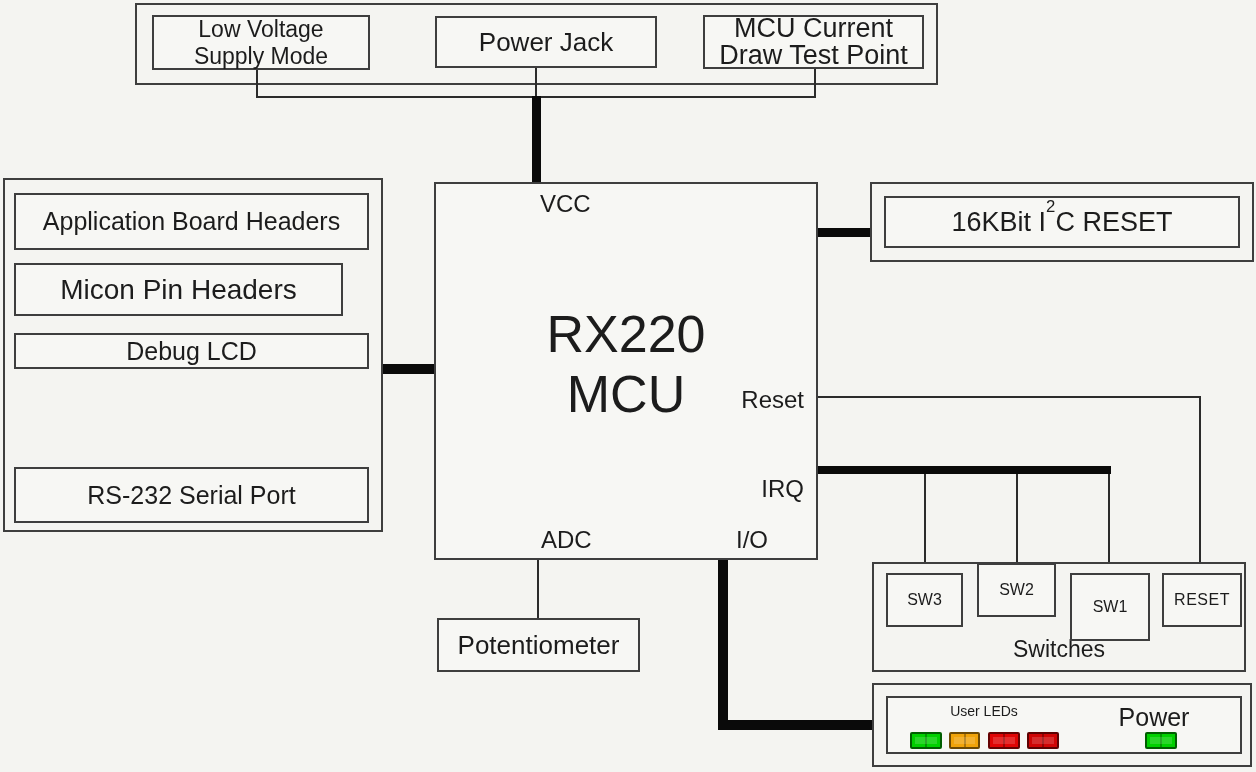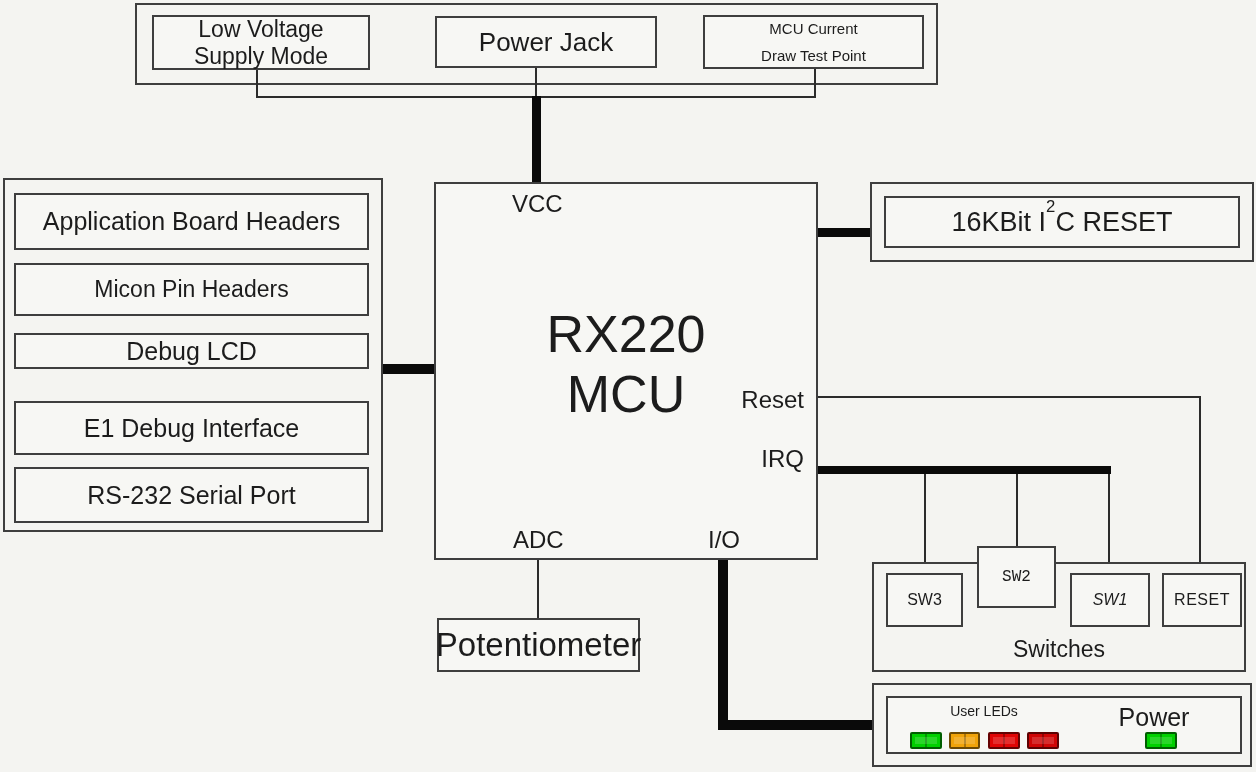--- a/index.html
+++ b/index.html
@@ -21,21 +21,21 @@
     position:absolute;box-sizing:border-box;
     border:2px solid var(--box-border);
     background:var(--box-fill);
     display:flex;align-items:center;justify-content:center;
     text-align:center;
   }
   .panel{background:var(--background);}
   .ml{white-space:pre-line;}
   .line{position:absolute;background:var(--line);}
   .thick{position:absolute;background:var(--thick-line);}
-  .pin{position:absolute;font-size:24px;}
+  .pin{position:absolute;font-size:24px;margin-left:28px;}
   .mcu-name{
     position:absolute;left:0;right:0;top:120px;
     font-size:52px;line-height:60px;text-align:center;
   }
   .led{
     position:absolute;width:32px;height:17px;box-sizing:border-box;
     border:2px solid rgba(0,0,0,0.55);border-radius:2px;
   }
   .led::before{
     content:"";position:absolute;left:50%;top:0;bottom:0;width:2px;margin-left:-1px;
@@ -54,45 +54,44 @@
 
 <div id="canvas">
 
   <div class="box panel" style="left:135px;top:3px;width:803px;height:82px;"></div>
 
   <div class="box" style="left:435px;top:16px;width:222px;height:52px;font-size:26px;">Power Jack</div>
 
   <div class="box ml" style="left:152px;top:15px;width:218px;height:55px;font-size:23px;line-height:27px;">Low Voltage
 Supply Mode</div>
 
-  <div class="box ml" style="left:703px;top:15px;width:221px;height:54px;font-size:15px;line-height:27px;text-align:center;">MCU Current
+  <div class="box ml" style="left:703px;top:15px;width:221px;height:54px;font-size:27px;line-height:27px;text-align:center;">MCU Current
 Draw Test Point</div>
 
   <div class="line" style="left:256px;top:70px;width:2px;height:28px;"></div>
   <div class="line" style="left:535px;top:68px;width:2px;height:30px;"></div>
   <div class="line" style="left:814px;top:69px;width:2px;height:29px;"></div>
   <div class="line" style="left:256px;top:96px;width:560px;height:2px;"></div>
   <div class="thick" style="left:532px;top:96px;width:9px;height:88px;"></div>
 
   <div class="box panel" style="left:3px;top:178px;width:380px;height:354px;"></div>
 
   <div class="box" style="left:14px;top:193px;width:355px;height:57px;font-size:25px;">Application Board Headers</div>
-  <div class="box" style="left:14px;top:263px;width:355px;height:53px;font-size:23px;">Micon Pin Headers</div>
+  <div class="box" style="left:14px;top:263px;width:329px;height:53px;font-size:28px;">Micon Pin Headers</div>
   <div class="box" style="left:14px;top:333px;width:355px;height:36px;font-size:25px;">Debug LCD</div>
-  <div class="box" style="left:14px;top:401px;width:355px;height:54px;font-size:25px;">E1 Debug Interface</div>
   <div class="box" style="left:14px;top:467px;width:355px;height:56px;font-size:25px;">RS-232 Serial Port</div>
 
   <div class="thick" style="left:383px;top:364px;width:52px;height:10px;"></div>
 
   <div class="box" style="left:434px;top:182px;width:384px;height:378px;">
     <span class="pin" style="left:76px;top:6px;">VCC</span>
     <span class="mcu-name ml">RX220
 MCU</span>
     <span class="pin" style="right:12px;top:202px;">Reset</span>
-    <span class="pin" style="right:12px;top:261px;text-align:center;">IRQ</span>
+    <span class="pin" style="right:12px;top:291px;text-align:center;">IRQ</span>
     <span class="pin" style="left:77px;top:342px;">ADC</span>
     <span class="pin" style="left:272px;top:342px;">I/O</span>
   </div>
 
   <div class="box panel" style="left:870px;top:182px;width:384px;height:80px;"></div>
   <div class="box" style="left:884px;top:196px;width:356px;height:52px;font-size:27px;">
     <span><span>16KBit I</span><sup class="i2c">2</sup><span>C RESET</span></span>
   </div>
   <div class="thick" style="left:818px;top:228px;width:52px;height:9px;"></div>
 
@@ -101,26 +100,26 @@
 
   <div class="thick" style="left:818px;top:466px;width:293px;height:8px;"></div>
   <div class="line" style="left:924px;top:474px;width:2px;height:101px;"></div>
   <div class="line" style="left:1016px;top:474px;width:2px;height:101px;"></div>
   <div class="line" style="left:1108px;top:474px;width:2px;height:101px;"></div>
 
   <div class="box panel" style="left:872px;top:562px;width:374px;height:110px;">
     <span style="position:absolute;left:0;right:0;top:72px;font-size:23px;">Switches</span>
   </div>
   <div class="box sw" style="left:886px;top:573px;width:77px;height:54px;">SW3</div>
-  <div class="box sw" style="left:977px;top:546px;width:79px;height:62px;font-family:Liberation Mono, monospace;">SW2</div>
-  <div class="box sw" style="left:1070px;top:573px;width:80px;height:54px;font-style:italic;">SW1</div>
+  <div class="box sw" style="left:977px;top:563px;width:79px;height:54px;">SW2</div>
+  <div class="box sw" style="left:1070px;top:573px;width:80px;height:68px;">SW1</div>
   <div class="box sw sw-reset" style="left:1162px;top:573px;width:80px;height:54px;">RESET</div>
 
   <div class="line" style="left:537px;top:560px;width:2px;height:58px;"></div>
-  <div class="box" style="left:437px;top:618px;width:203px;height:54px;font-size:33px;">Potentiometer</div>
+  <div class="box" style="left:437px;top:618px;width:203px;height:54px;font-size:26px;">Potentiometer</div>
 
   <div class="thick" style="left:718px;top:560px;width:10px;height:170px;"></div>
   <div class="thick" style="left:718px;top:720px;width:154px;height:10px;"></div>
 
   <div class="box panel" style="left:872px;top:683px;width:380px;height:84px;"></div>
   <div class="box" style="left:886px;top:696px;width:356px;height:58px;">
     <span style="position:absolute;left:6px;width:180px;top:5px;font-size:14px;text-align:center;">User LEDs</span>
     <span style="position:absolute;left:196px;width:140px;top:5px;font-size:25px;text-align:center;">Power</span>
 
     <span class="led" style="left: 22px; top: 34px; background-color: rgb(0, 208, 0);"></span>

